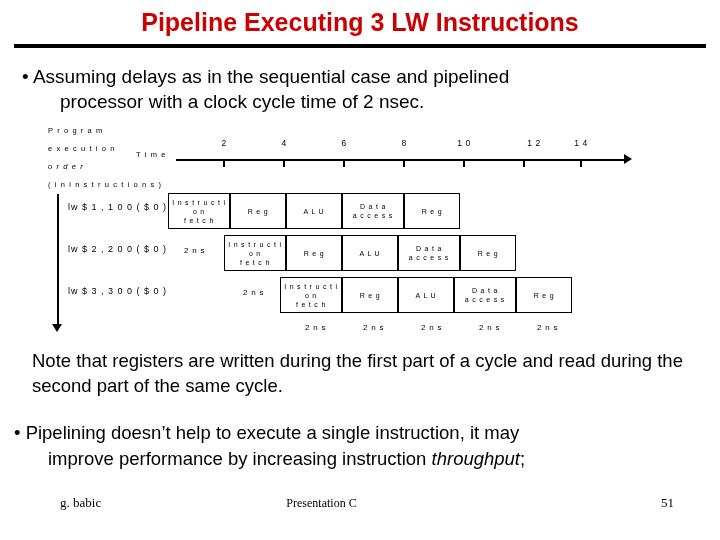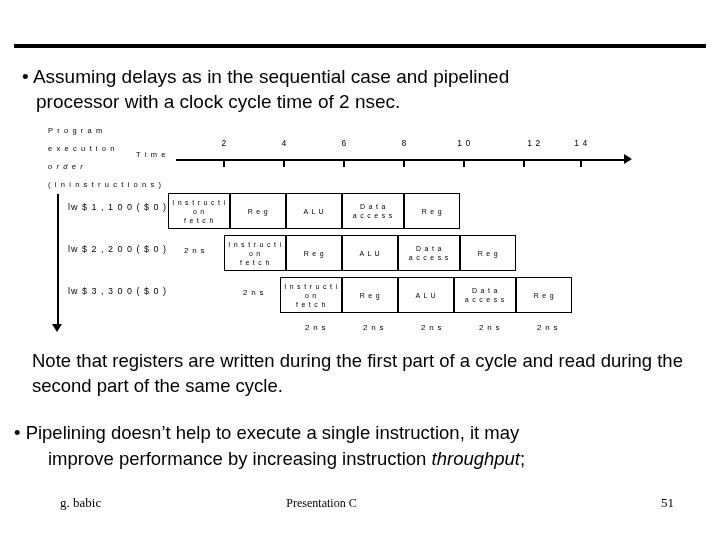--- a/index.html
+++ b/index.html
@@ -46,21 +46,21 @@
     width: 660px;
     font-size: 19px;
     line-height: 25px;
     color: #000000;
   }
   .bullet1 .dot {
     font-size: 19px;
   }
   .bullet1 .l2 {
     display: block;
-    margin-left: 14px;
+    margin-left: 38px;
   }
 
   
   .diagram {
     position: absolute;
     top: 120px;
     left: 0;
     width: 720px;
     height: 222px;
   }
@@ -226,20 +226,21 @@
     font-size: 13px;
     font-family: "Liberation Serif", serif;
   }
   i.em { font-style: italic; }
 </style>
 </head>
 <body>
 
 <div class="slide">
 
+  <div class="title">Pipeline Executing 3 LW Instructions</div>
   <div class="title-rule"></div>
 
   <div class="bullet1">
     <span class="dot">•</span>
     <span>Assuming delays as in the sequential case and pipelined</span>
     <span class="l2">processor with a clock cycle time of 2 nsec.</span>
   </div>
 
   <div class="diagram">
     <div class="tiny lbl-prog">P r o g r a m</div>

